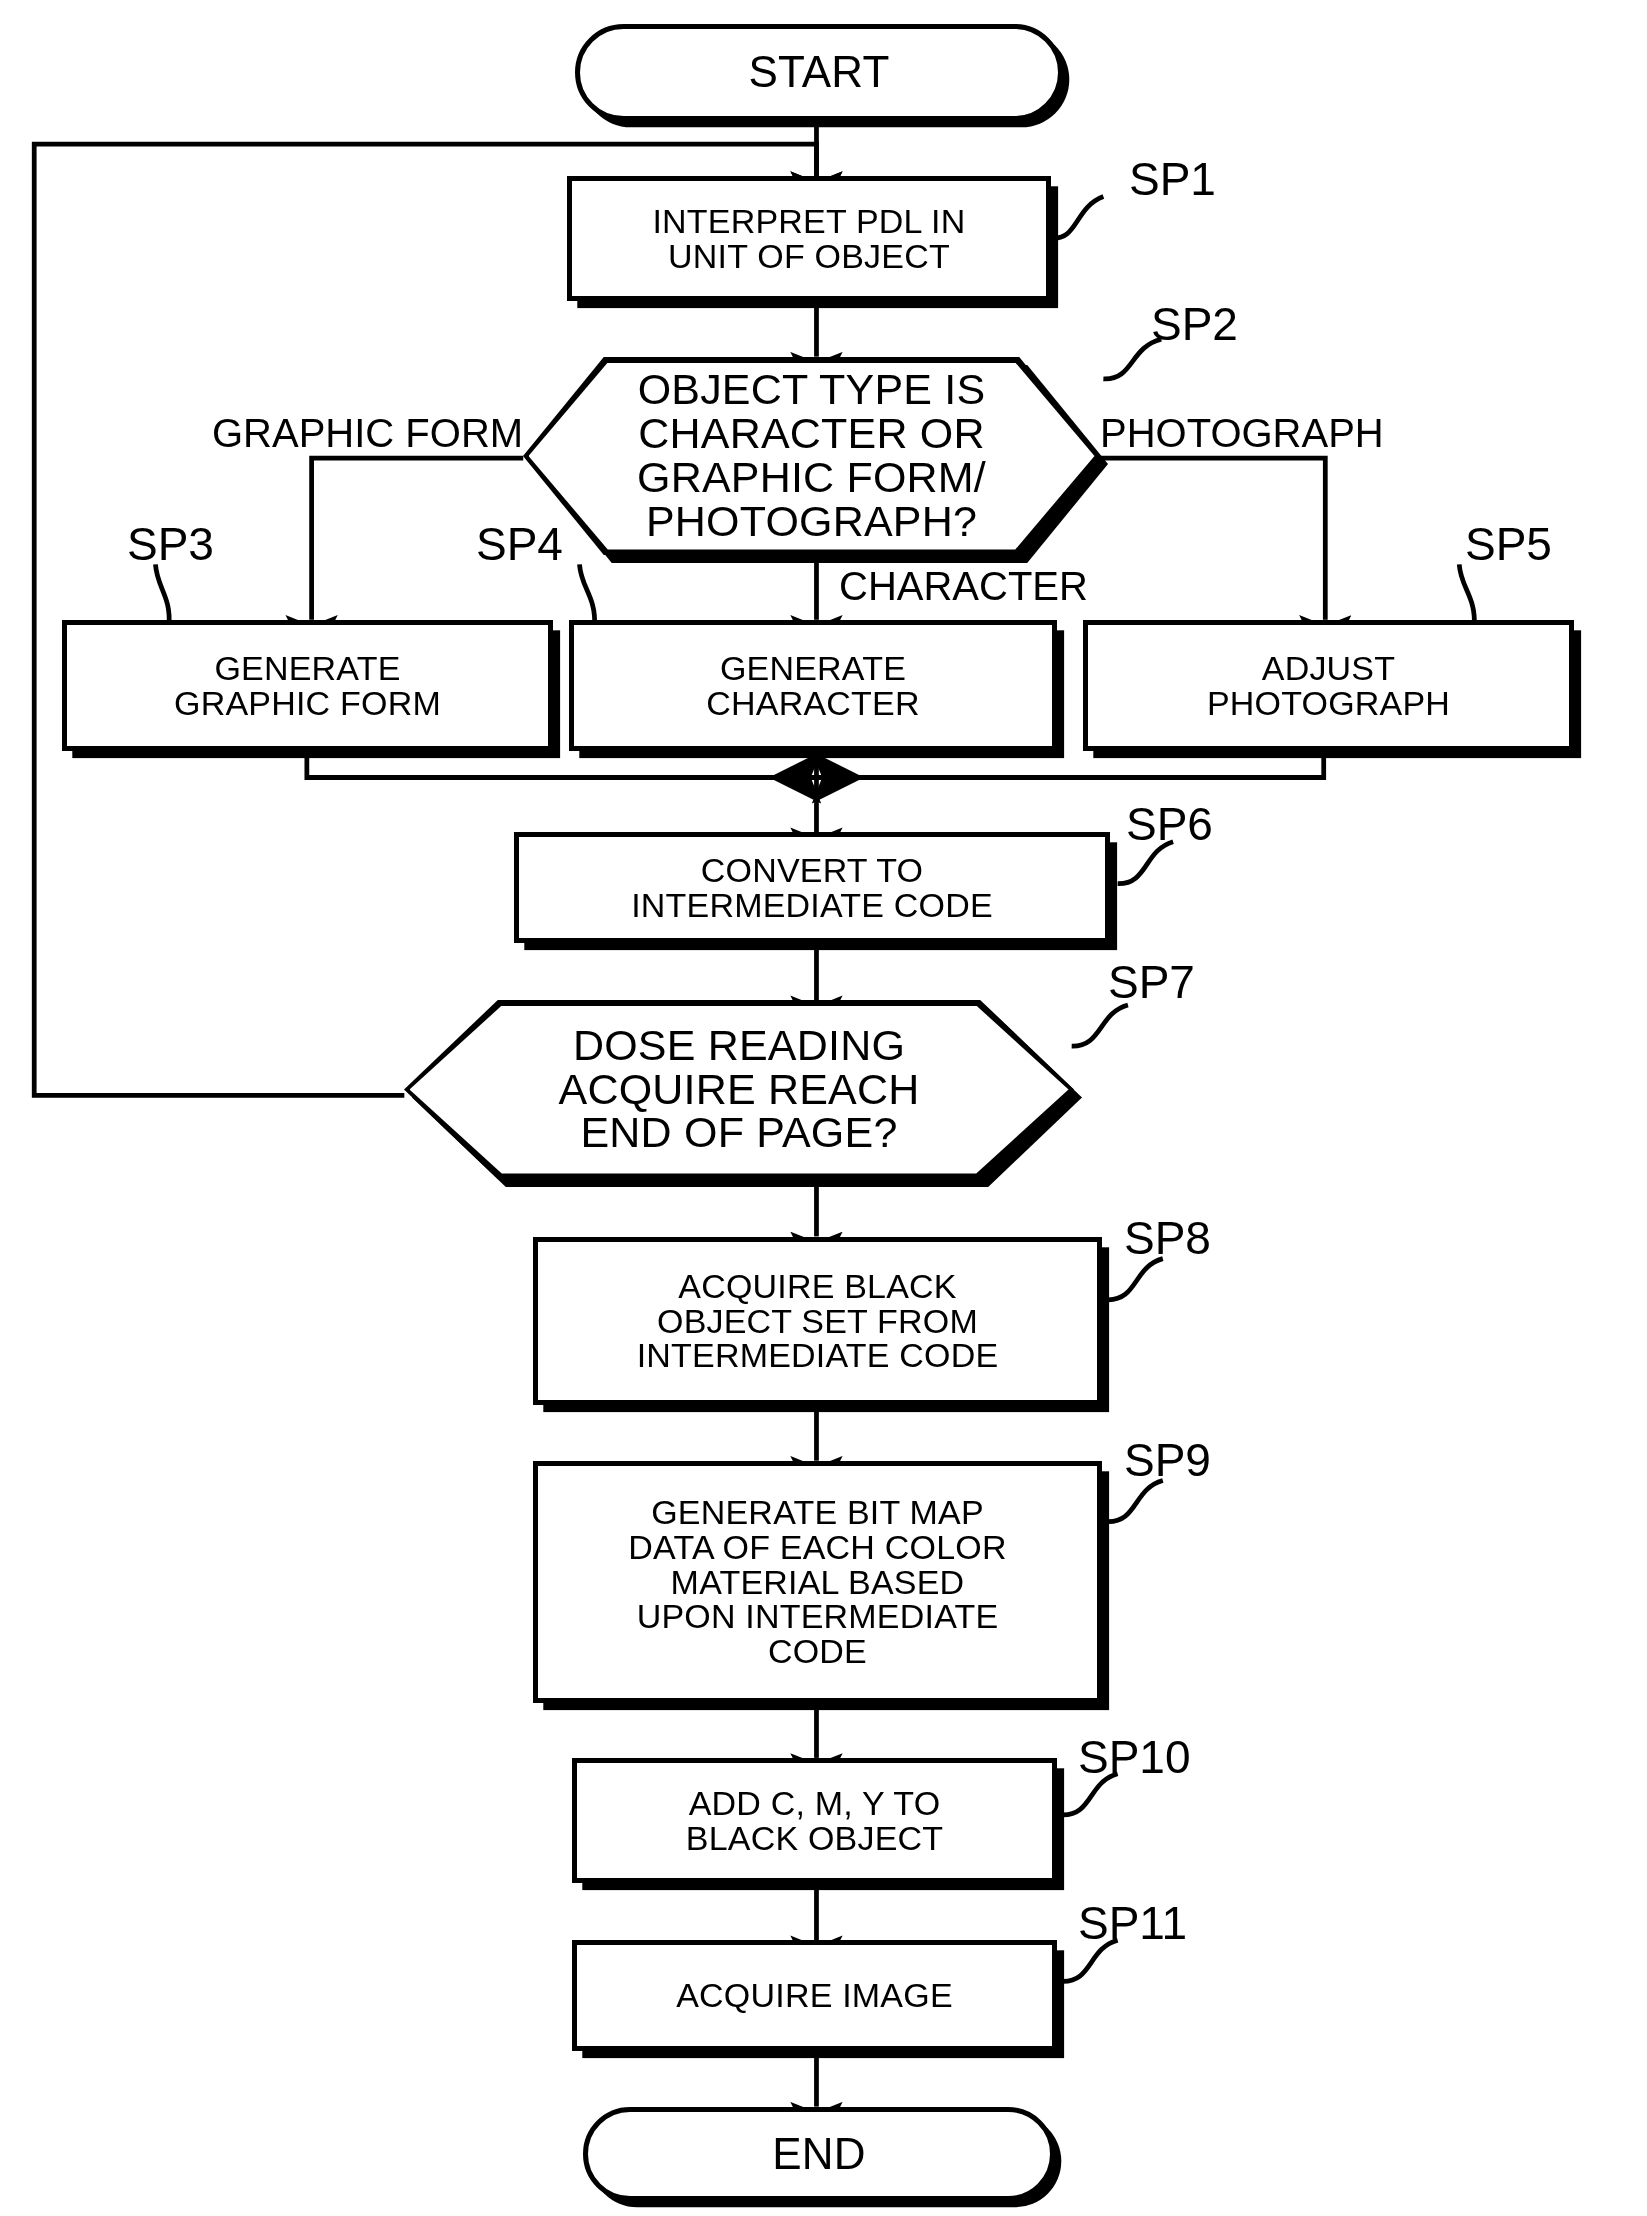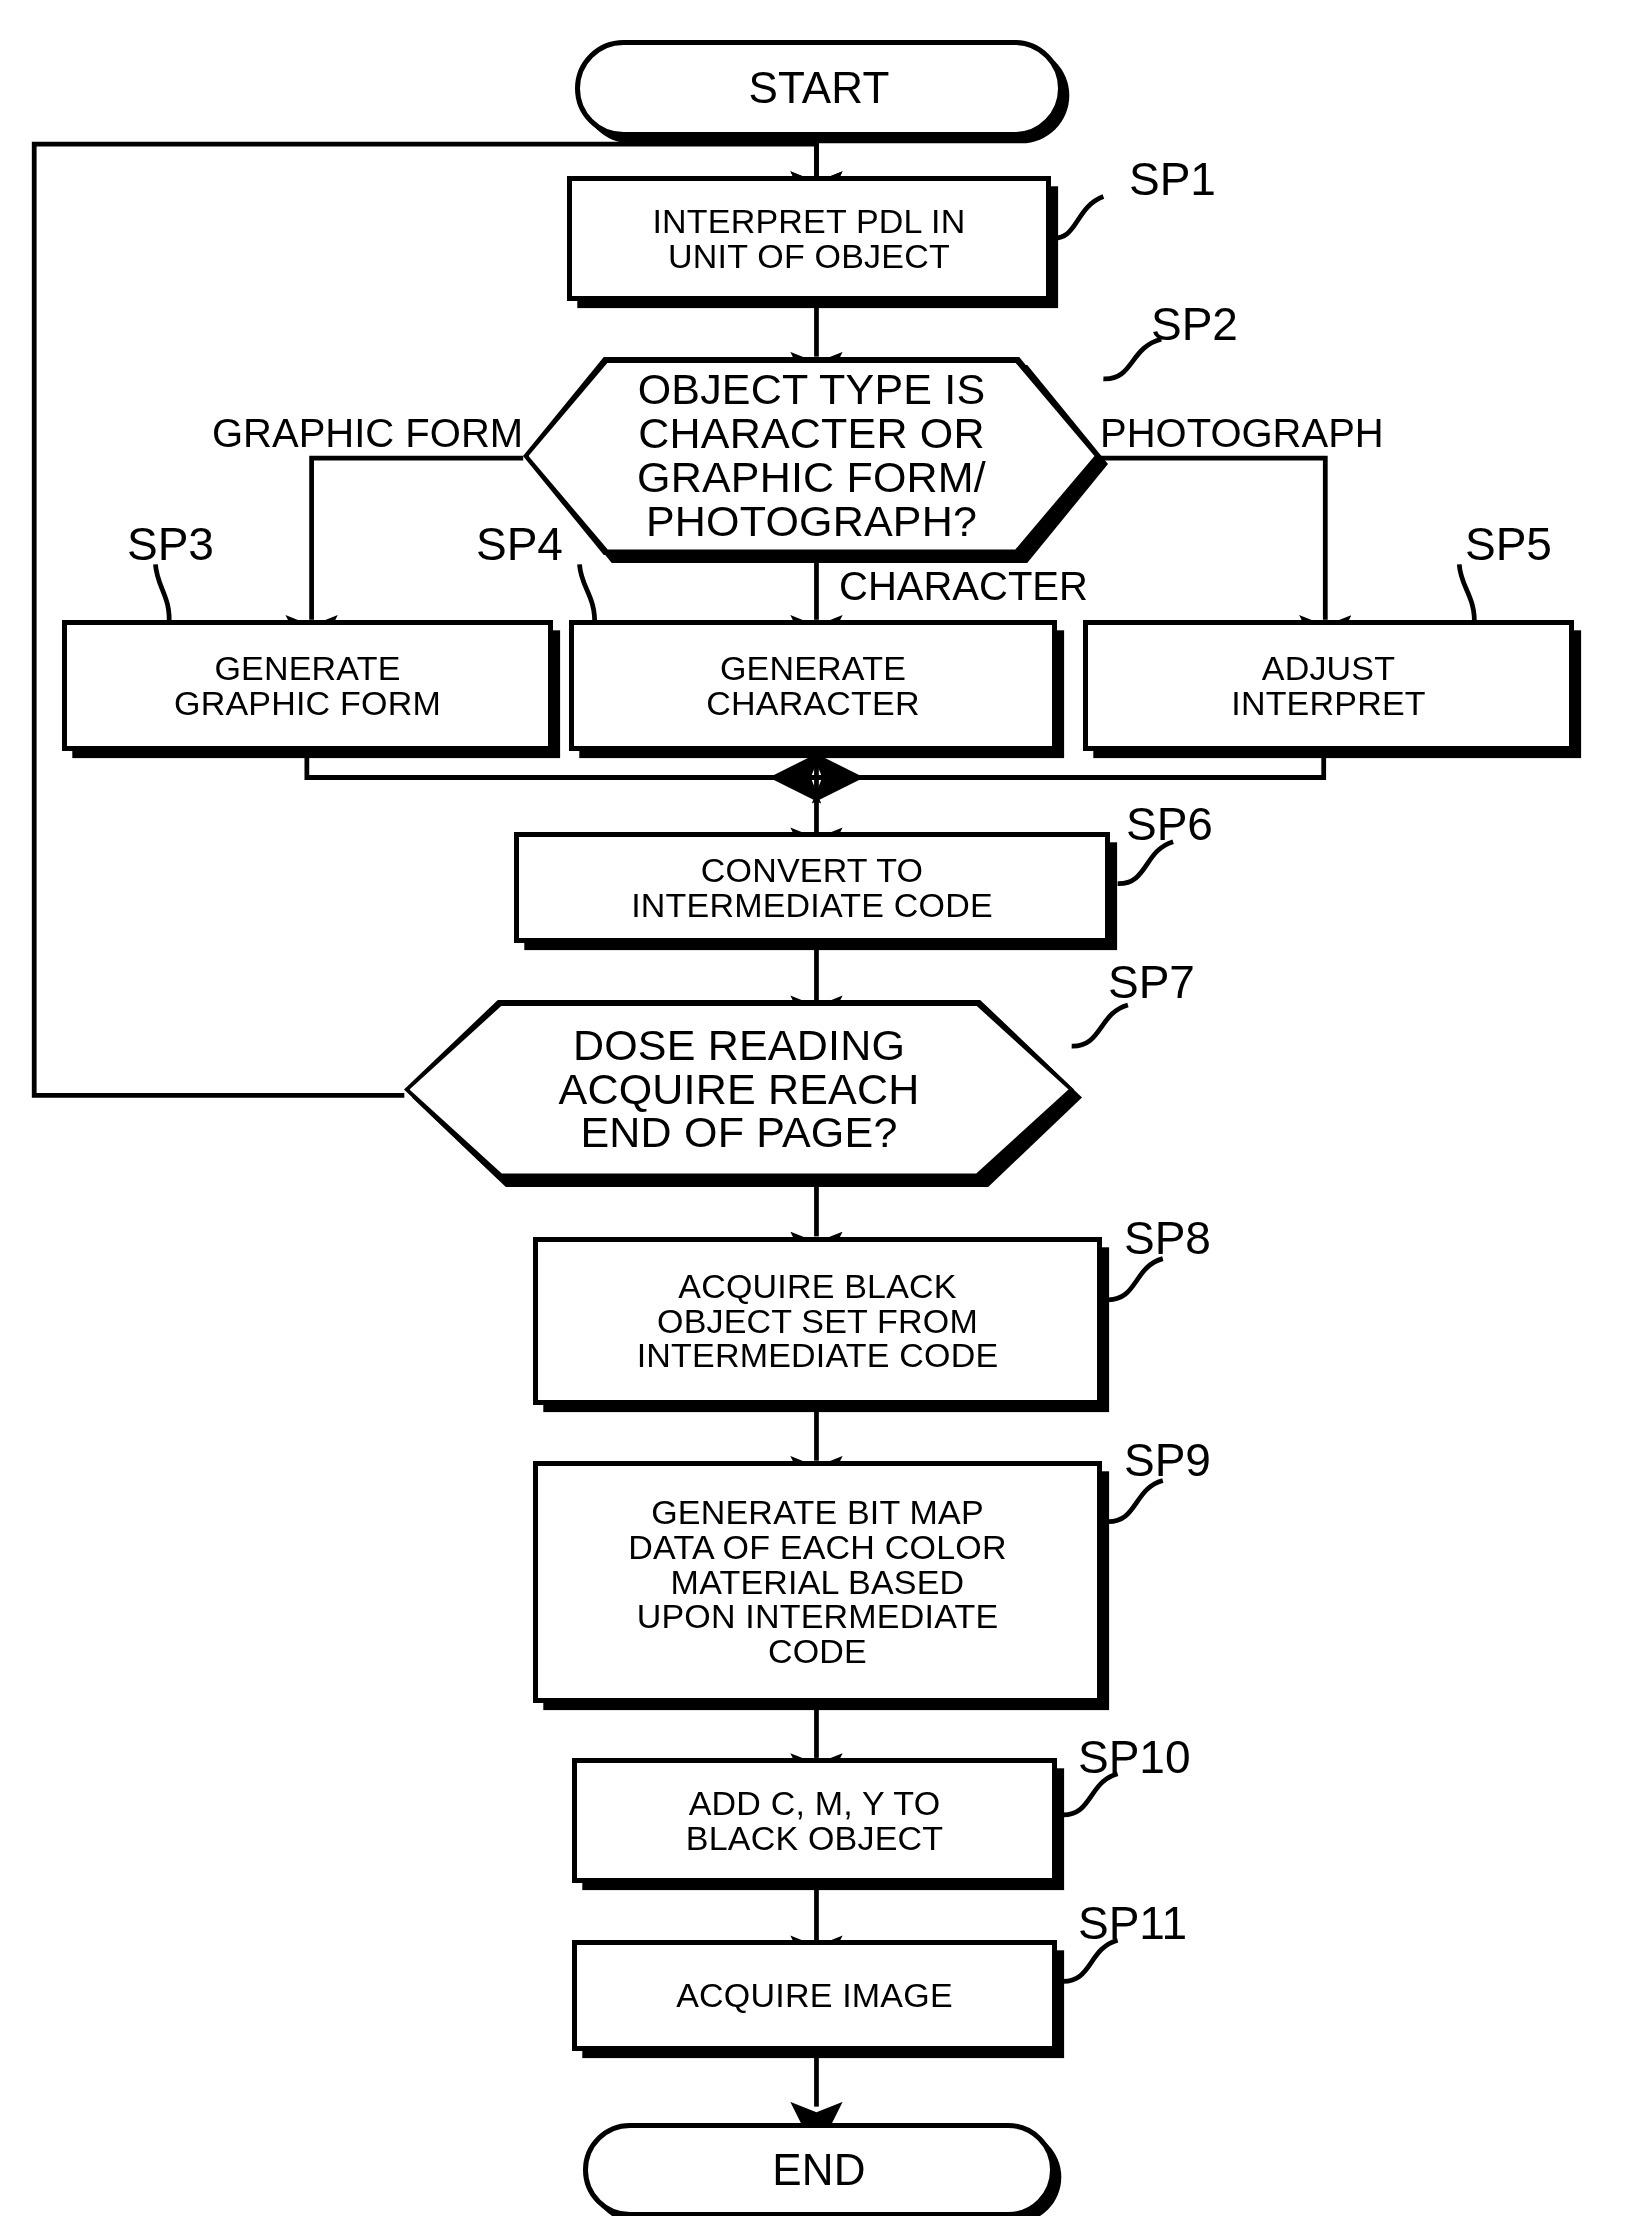--- a/index.html
+++ b/index.html
@@ -40,21 +40,20 @@
     white-space: pre-line;
     line-height: 1.02;
     letter-spacing: 0.2px;
   }
 
   
   .terminator {
     border: 5.5px solid #000;
     border-radius: 792px;
     box-shadow: 7.1px 7.1px 0 -0.8px #000;
-    margin-top: 16px;
   }
   .terminator .label {
     font-size: 44px;
   }
 
   
   .process {
     border: 5.5px solid #000;
     box-shadow: 8.7px 8.7px 0 -1.6px #000;
   }
@@ -187,21 +186,21 @@
 GRAPHIC FORM</span>
   </div>
 
   <div class="node process" style="left:569px; top:620px; width:488px; height:131px;">
     <span class="label">GENERATE
 CHARACTER</span>
   </div>
 
   <div class="node process" style="left:1083px; top:620px; width:491px; height:131px;">
     <span class="label">ADJUST
-INTERPRET</span>
+PHOTOGRAPH</span>
   </div>
 
   <div class="node process" style="left:514px; top:832px; width:596px; height:111px;">
     <span class="label">CONVERT TO
 INTERMEDIATE CODE</span>
   </div>
 
   <div class="node hexagon" style="left:404px; top:1000px; width:670px; height:179px;">
     <span class="hex-shadow"></span>
     <span class="hex-outer"></span>

